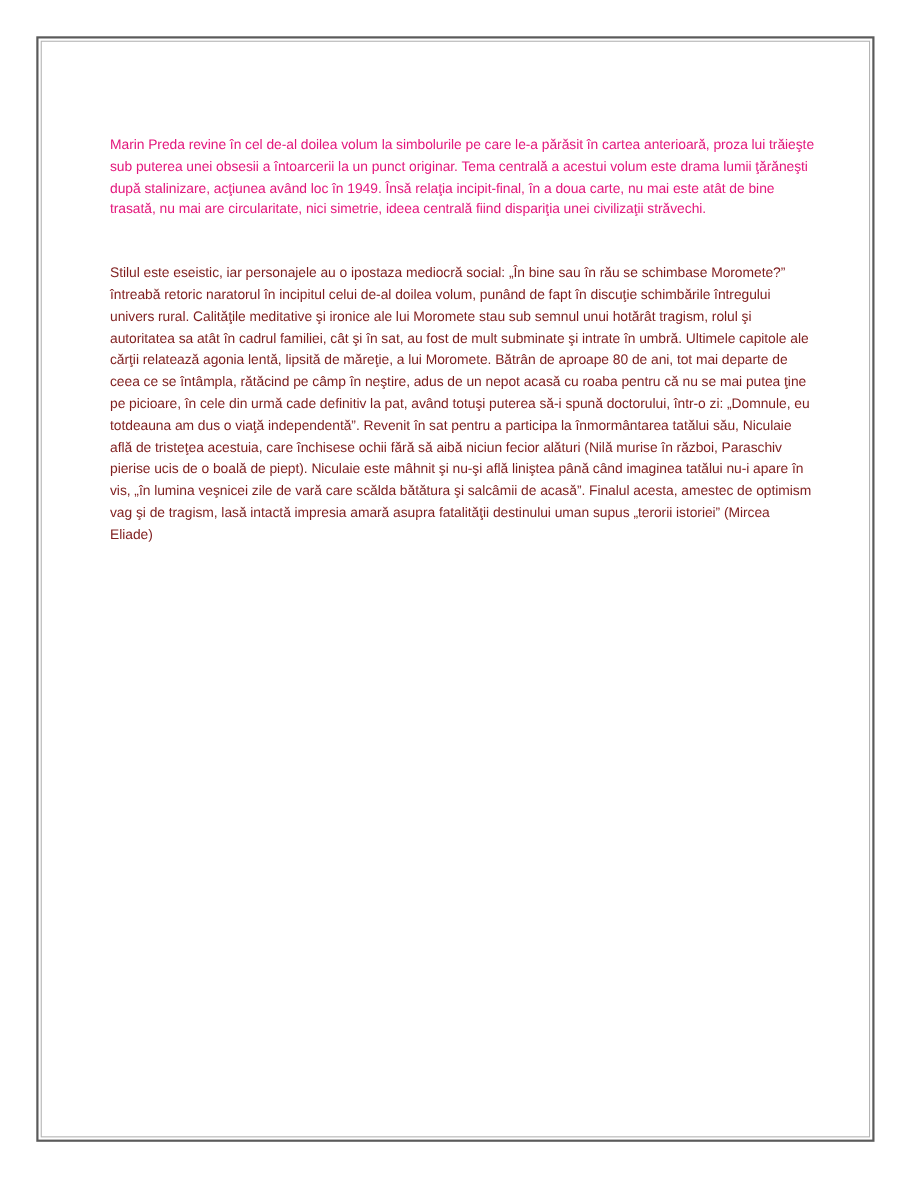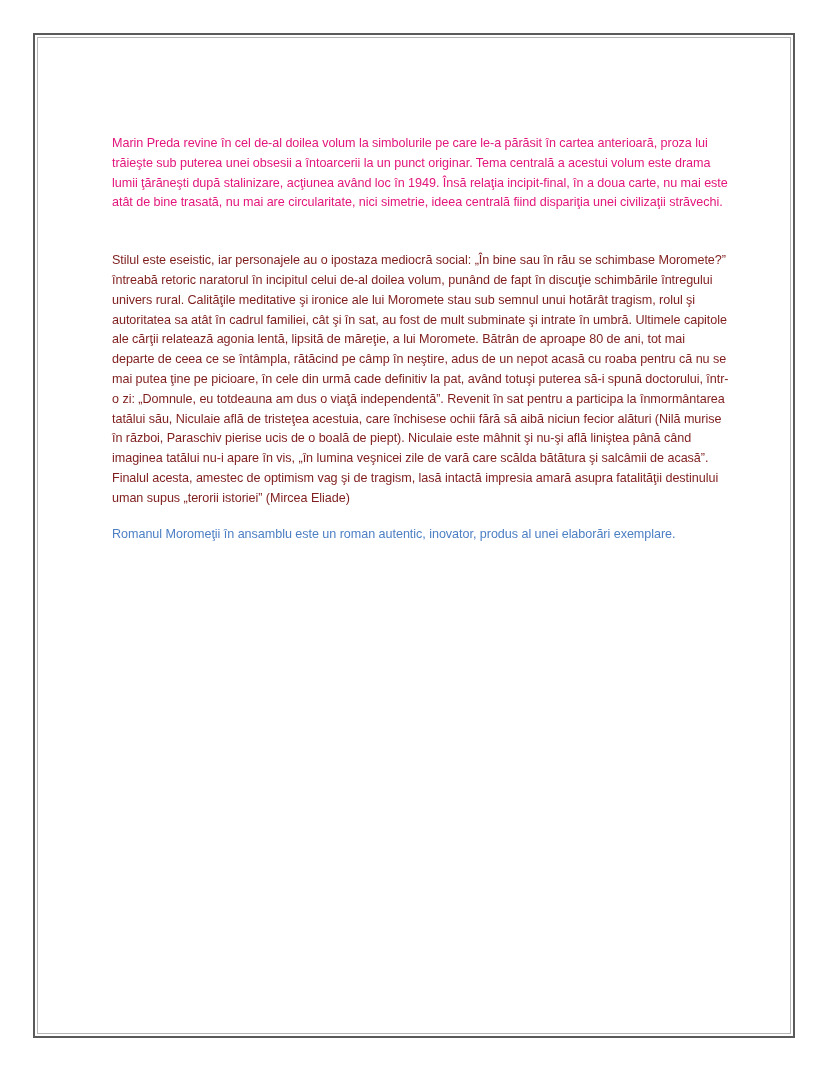--- a/index.html
+++ b/index.html
@@ -34,21 +34,21 @@
     .content {
       position: absolute;
       left: 96px;
       top: 118px;
       width: 650px;
       font-size: 12.6px;
       line-height: 19.8px;
       letter-spacing: -0.05px;
     }
     .para {
-      margin: 16px;
+      margin: 4px;
       text-align: left;
     }
     .para-1 {
       color: #e3167b;
     }
     .para-2 {
       color: #7f1d1d;
       margin-top: 38px;
     }
     .para-3 {
@@ -58,14 +58,13 @@
 </head>
 <body>
 
 <div class="page-border-outer">
   <div class="page-border-inner"></div>
 </div>
 
 <div class="content">
   <p class="para para-1">Marin Preda revine în cel de-al doilea volum la simbolurile pe care le-a părăsit în cartea anterioară, proza lui trăieşte sub puterea unei obsesii a întoarcerii la un punct originar. Tema centrală a acestui volum este drama lumii ţărăneşti după stalinizare, acţiunea având loc în 1949. Însă relaţia incipit-final, în a doua carte, nu mai este atât de bine trasată, nu mai are circularitate, nici simetrie, ideea centrală fiind dispariţia unei civilizaţii străvechi.</p>
   <p class="para para-2">Stilul este eseistic, iar personajele au o ipostaza mediocră social: „În bine sau în rău se schimbase Moromete?” întreabă retoric naratorul în incipitul celui de-al doilea volum, punând de fapt în discuţie schimbările întregului univers rural. Calităţile meditative şi ironice ale lui Moromete stau sub semnul unui hotărât tragism, rolul şi autoritatea sa atât în cadrul familiei, cât şi în sat, au fost de mult subminate şi intrate în umbră. Ultimele capitole ale cărţii relatează agonia lentă, lipsită de măreţie, a lui Moromete. Bătrân de aproape 80 de ani, tot mai departe de ceea ce se întâmpla, rătăcind pe câmp în neştire, adus de un nepot acasă cu roaba pentru că nu se mai putea ţine pe picioare, în cele din urmă cade definitiv la pat, având totuşi puterea să-i spună doctorului, într-o zi: „Domnule, eu totdeauna am dus o viaţă independentă”. Revenit în sat pentru a participa la înmormântarea tatălui său, Niculaie află de tristeţea acestuia, care închisese ochii fără să aibă niciun fecior alături (Nilă murise în război, Paraschiv pierise ucis de o boală de piept). Niculaie este mâhnit şi nu-şi află liniştea până când imaginea tatălui nu-i apare în vis, „în lumina veşnicei zile de vară care scălda bătătura şi salcâmii de acasă”. Finalul acesta, amestec de optimism vag şi de tragism, lasă intactă impresia amară asupra fatalităţii destinului uman supus „terorii istoriei” (Mircea Eliade)</p>
-  <p class="para para-3">Romanul Moromeţii în ansamblu este un roman autentic, inovator, produs al unei elaborări exemplare.</p>
 </div>
 
 </body></html>

